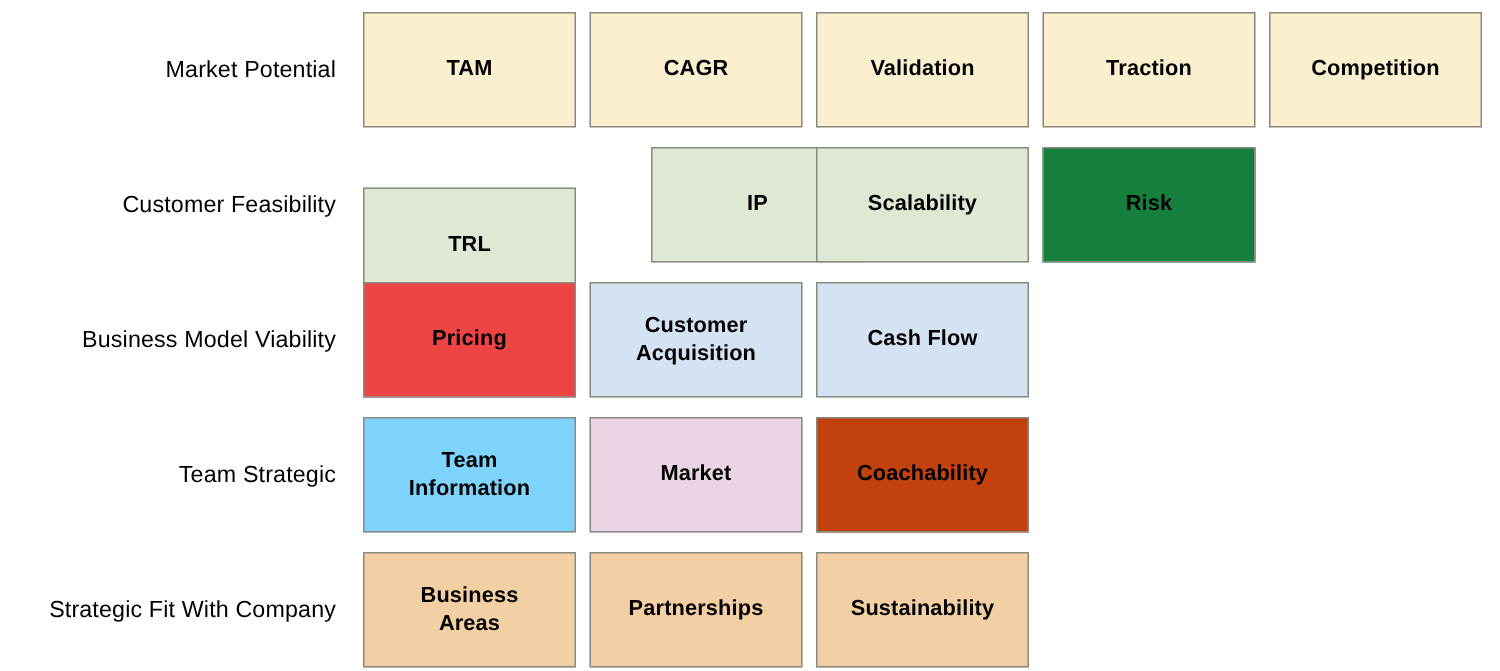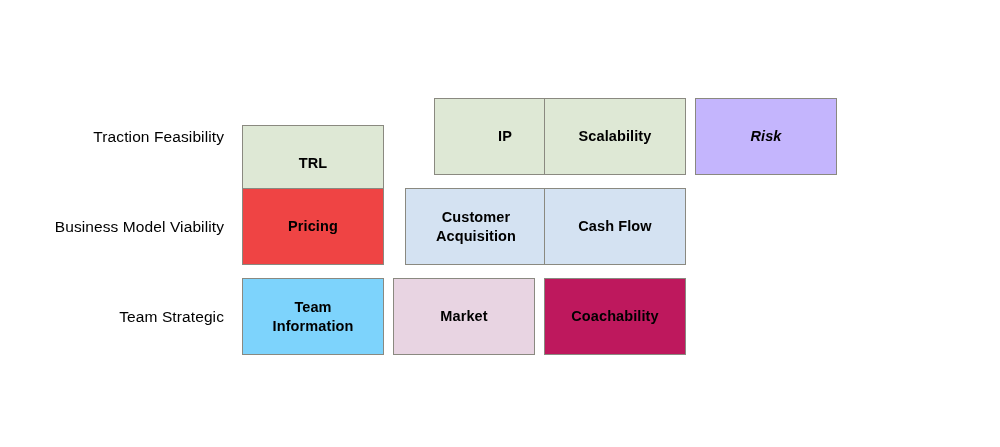--- a/index.html
+++ b/index.html
@@ -69,60 +69,95 @@
   }
   .cell-text {
     display: block;
     white-space: pre-line;
   }
 </style>
 </head>
 <body>
 
 <div id="matrix">
+    <div class="row" style="top: 8px;">
+      <div class="row-label">Market Potential</div>
+      <div class="cells">
+        <div class="cell" style="left: 0px; background: rgb(250, 239, 207); border-color: rgb(138, 137, 128);">
+          <span class="cell-text">TAM</span>
+        </div>
+        <div class="cell" style="left: 151px; background: rgb(250, 239, 207); border-color: rgb(138, 137, 128);">
+          <span class="cell-text">CAGR</span>
+        </div>
+        <div class="cell" style="left: 302px; background: rgb(250, 239, 207); border-color: rgb(138, 137, 128);">
+          <span class="cell-text">Validation</span>
+        </div>
+        <div class="cell" style="left: 453px; background: rgb(250, 239, 207); border-color: rgb(138, 137, 128);">
+          <span class="cell-text">Traction</span>
+        </div>
+        <div class="cell" style="left: 604px; background: rgb(250, 239, 207); border-color: rgb(138, 137, 128);">
+          <span class="cell-text">Competition</span>
+        </div>
+      </div>
+    </div>
     <div class="row" style="top: 98px;">
-      <div class="row-label">Traction Feasibility</div>
+      <div class="row-label">Customer Feasibility</div>
       <div class="cells">
         <div class="cell" style="left: 0px; background: rgb(222, 232, 213); border-color: rgb(138, 137, 128); margin-top: 27px;">
           <span class="cell-text">TRL</span>
         </div>
         <div class="cell" style="left: 151px; background: rgb(222, 232, 213); border-color: rgb(138, 137, 128); margin-left: 41px;">
           <span class="cell-text">IP</span>
         </div>
         <div class="cell" style="left: 302px; background: rgb(222, 232, 213); border-color: rgb(138, 137, 128);">
           <span class="cell-text">Scalability</span>
         </div>
-        <div class="cell" style="left: 453px; background: #c4b5fd; border-color: rgb(138, 137, 128); font-style: italic;">
+        <div class="cell" style="left: 453px; background: #15803d; border-color: rgb(138, 137, 128);">
           <span class="cell-text">Risk</span>
         </div>
       </div>
     </div>
     <div class="row" style="top: 188px;">
       <div class="row-label">Business Model Viability</div>
       <div class="cells">
         <div class="cell" style="left: 0px; background: #ef4444; border-color: rgb(138, 137, 128);">
           <span class="cell-text">Pricing</span>
         </div>
-        <div class="cell" style="left: 163px; background: rgb(212, 226, 242); border-color: rgb(138, 137, 128);">
+        <div class="cell" style="left: 151px; background: rgb(212, 226, 242); border-color: rgb(138, 137, 128);">
           <span class="cell-text">Customer
 Acquisition</span>
         </div>
         <div class="cell" style="left: 302px; background: rgb(212, 226, 242); border-color: rgb(138, 137, 128); justify-content: center;">
           <span class="cell-text">Cash Flow</span>
         </div>
       </div>
     </div>
     <div class="row" style="top: 278px;">
       <div class="row-label">Team Strategic</div>
       <div class="cells">
         <div class="cell" style="left: 0px; background: #7dd3fc; border-color: rgb(138, 137, 128);">
           <span class="cell-text">Team
 Information</span>
         </div>
         <div class="cell" style="left: 151px; background: rgb(232, 212, 226); border-color: rgb(138, 137, 128);">
           <span class="cell-text">Market</span>
         </div>
-        <div class="cell" style="left: 302px; background: #be185d; border-color: rgb(138, 137, 128);">
+        <div class="cell" style="left: 302px; background: #c2410c; border-color: rgb(138, 137, 128);">
           <span class="cell-text">Coachability</span>
+        </div>
+      </div>
+    </div>
+    <div class="row" style="top: 368px;">
+      <div class="row-label">Strategic Fit With Company</div>
+      <div class="cells">
+        <div class="cell" style="left: 0px; background: rgb(243, 207, 164); border-color: rgb(138, 137, 128);">
+          <span class="cell-text">Business
+Areas</span>
+        </div>
+        <div class="cell" style="left: 151px; background: rgb(243, 207, 164); border-color: rgb(138, 137, 128);">
+          <span class="cell-text">Partnerships</span>
+        </div>
+        <div class="cell" style="left: 302px; background: rgb(243, 207, 164); border-color: rgb(138, 137, 128);">
+          <span class="cell-text">Sustainability</span>
         </div>
       </div>
     </div>
   </div>
 
 </body></html>

